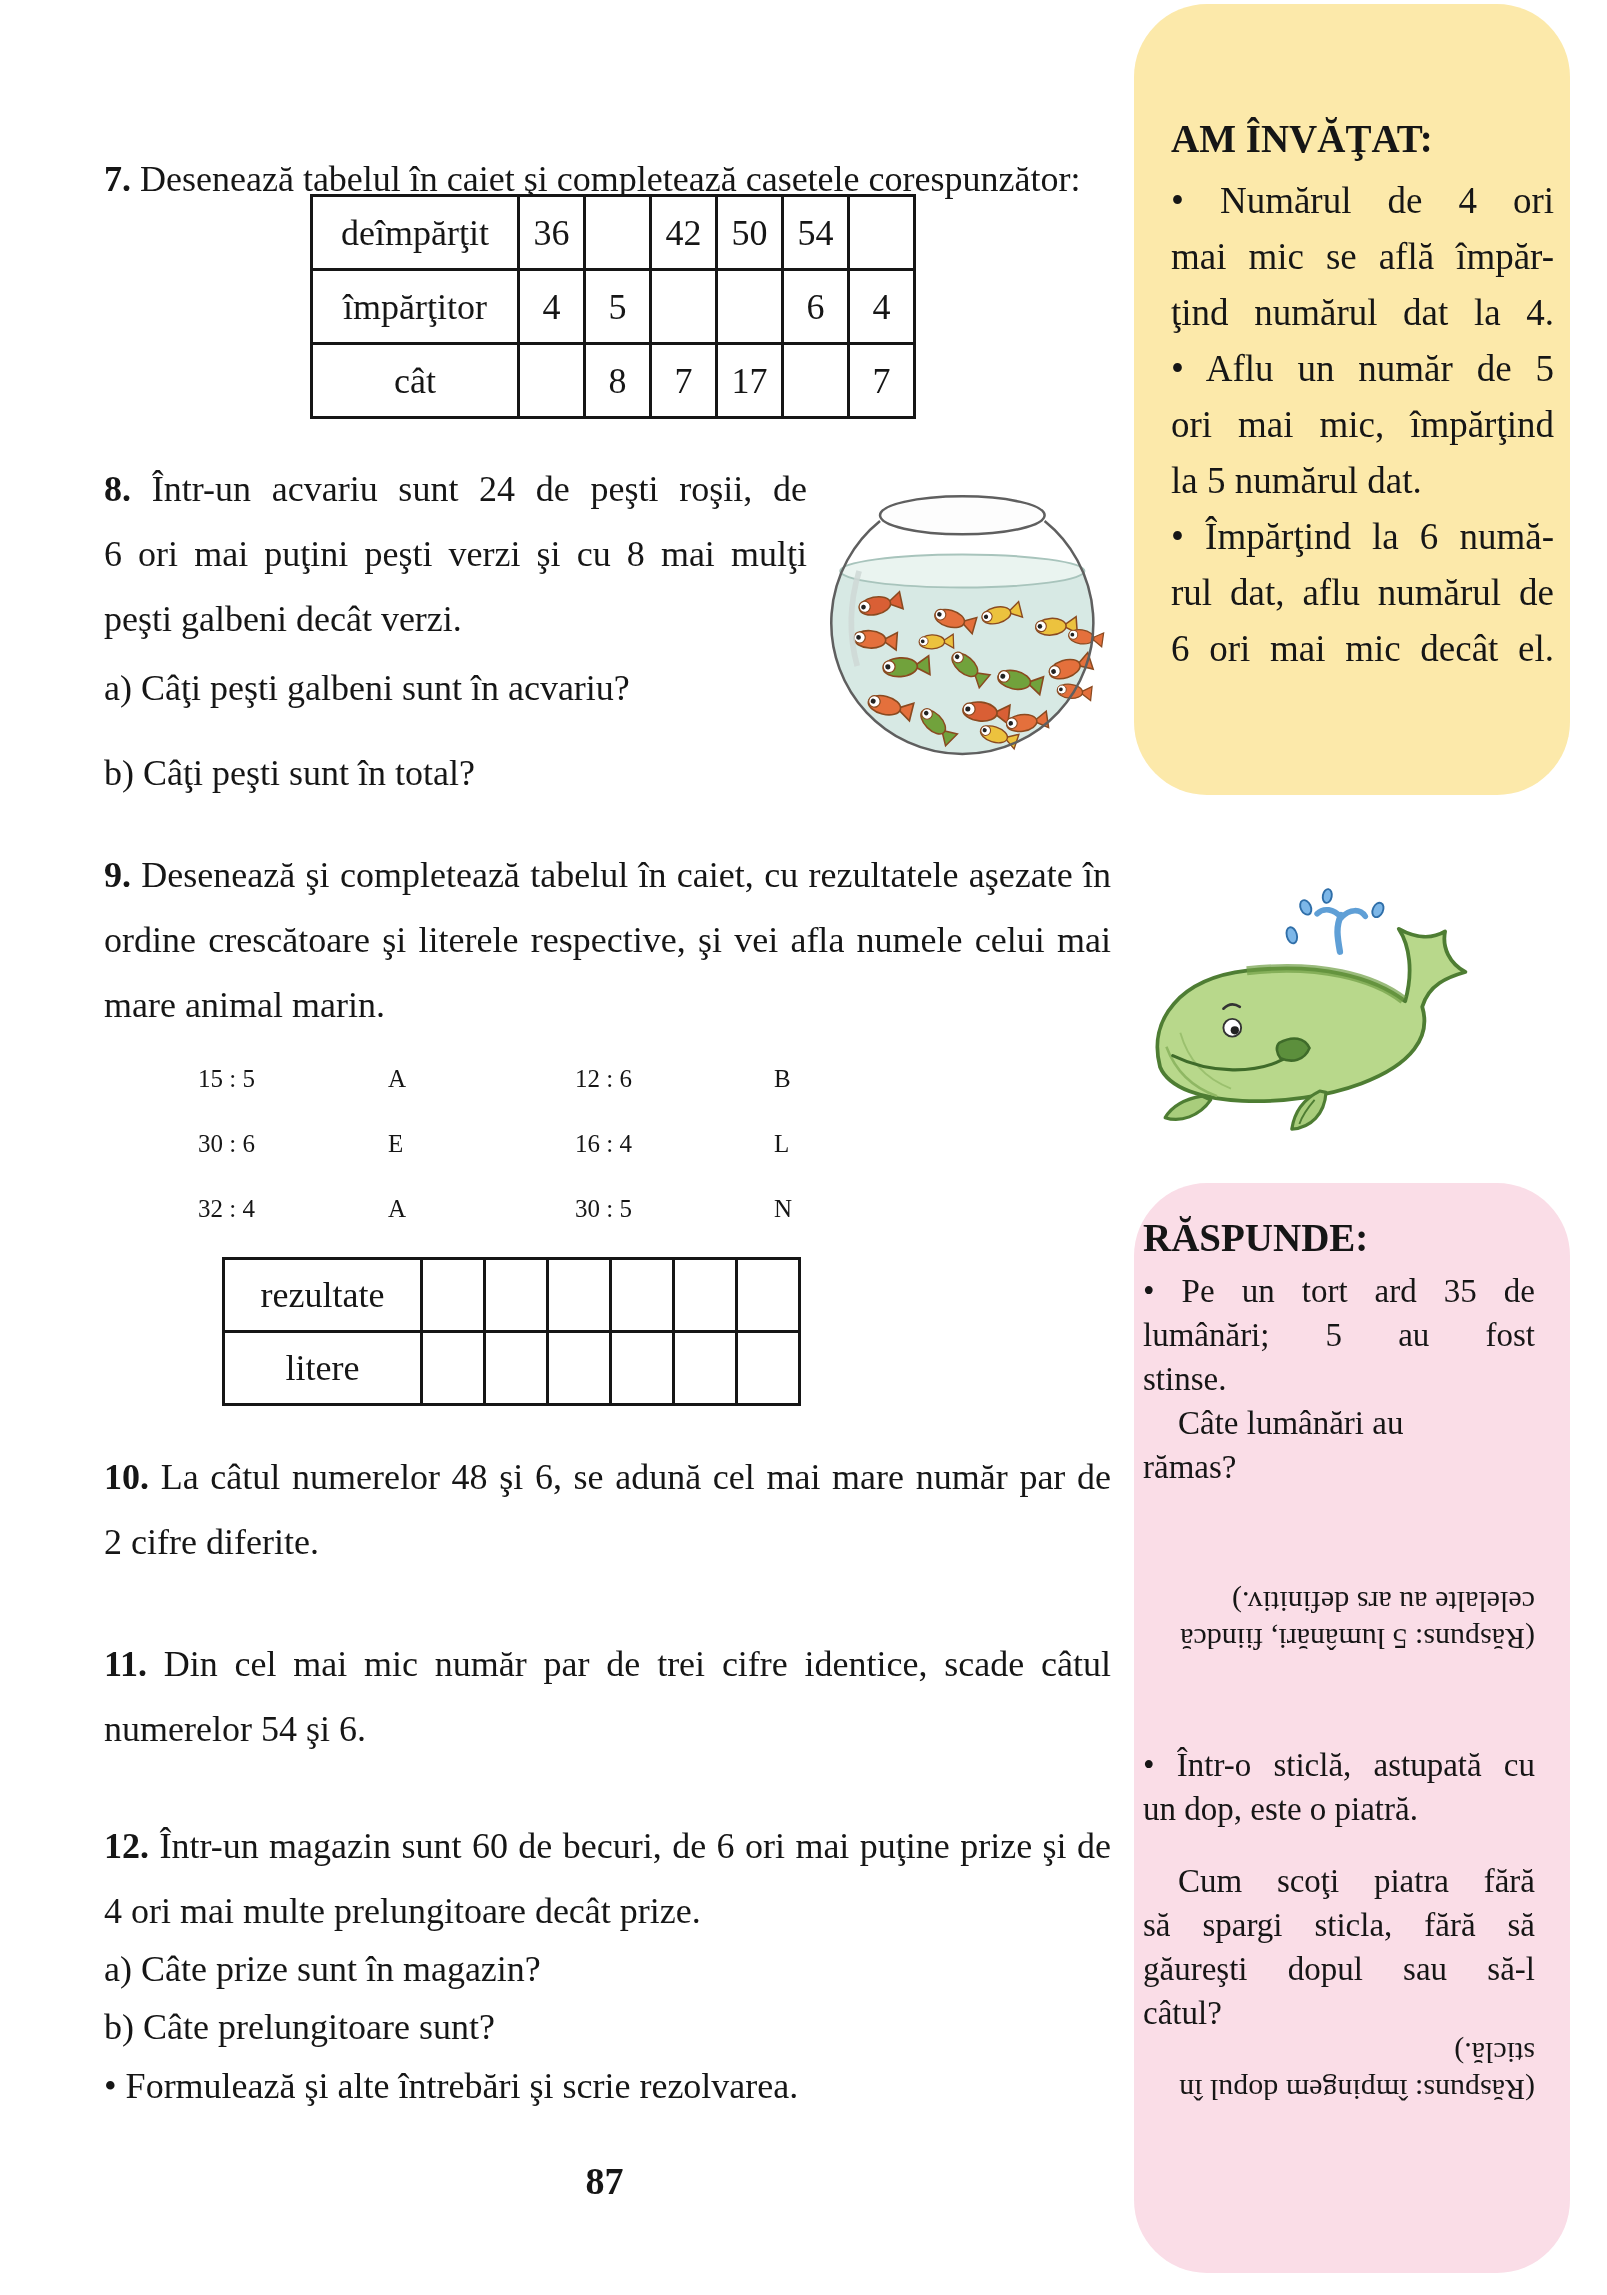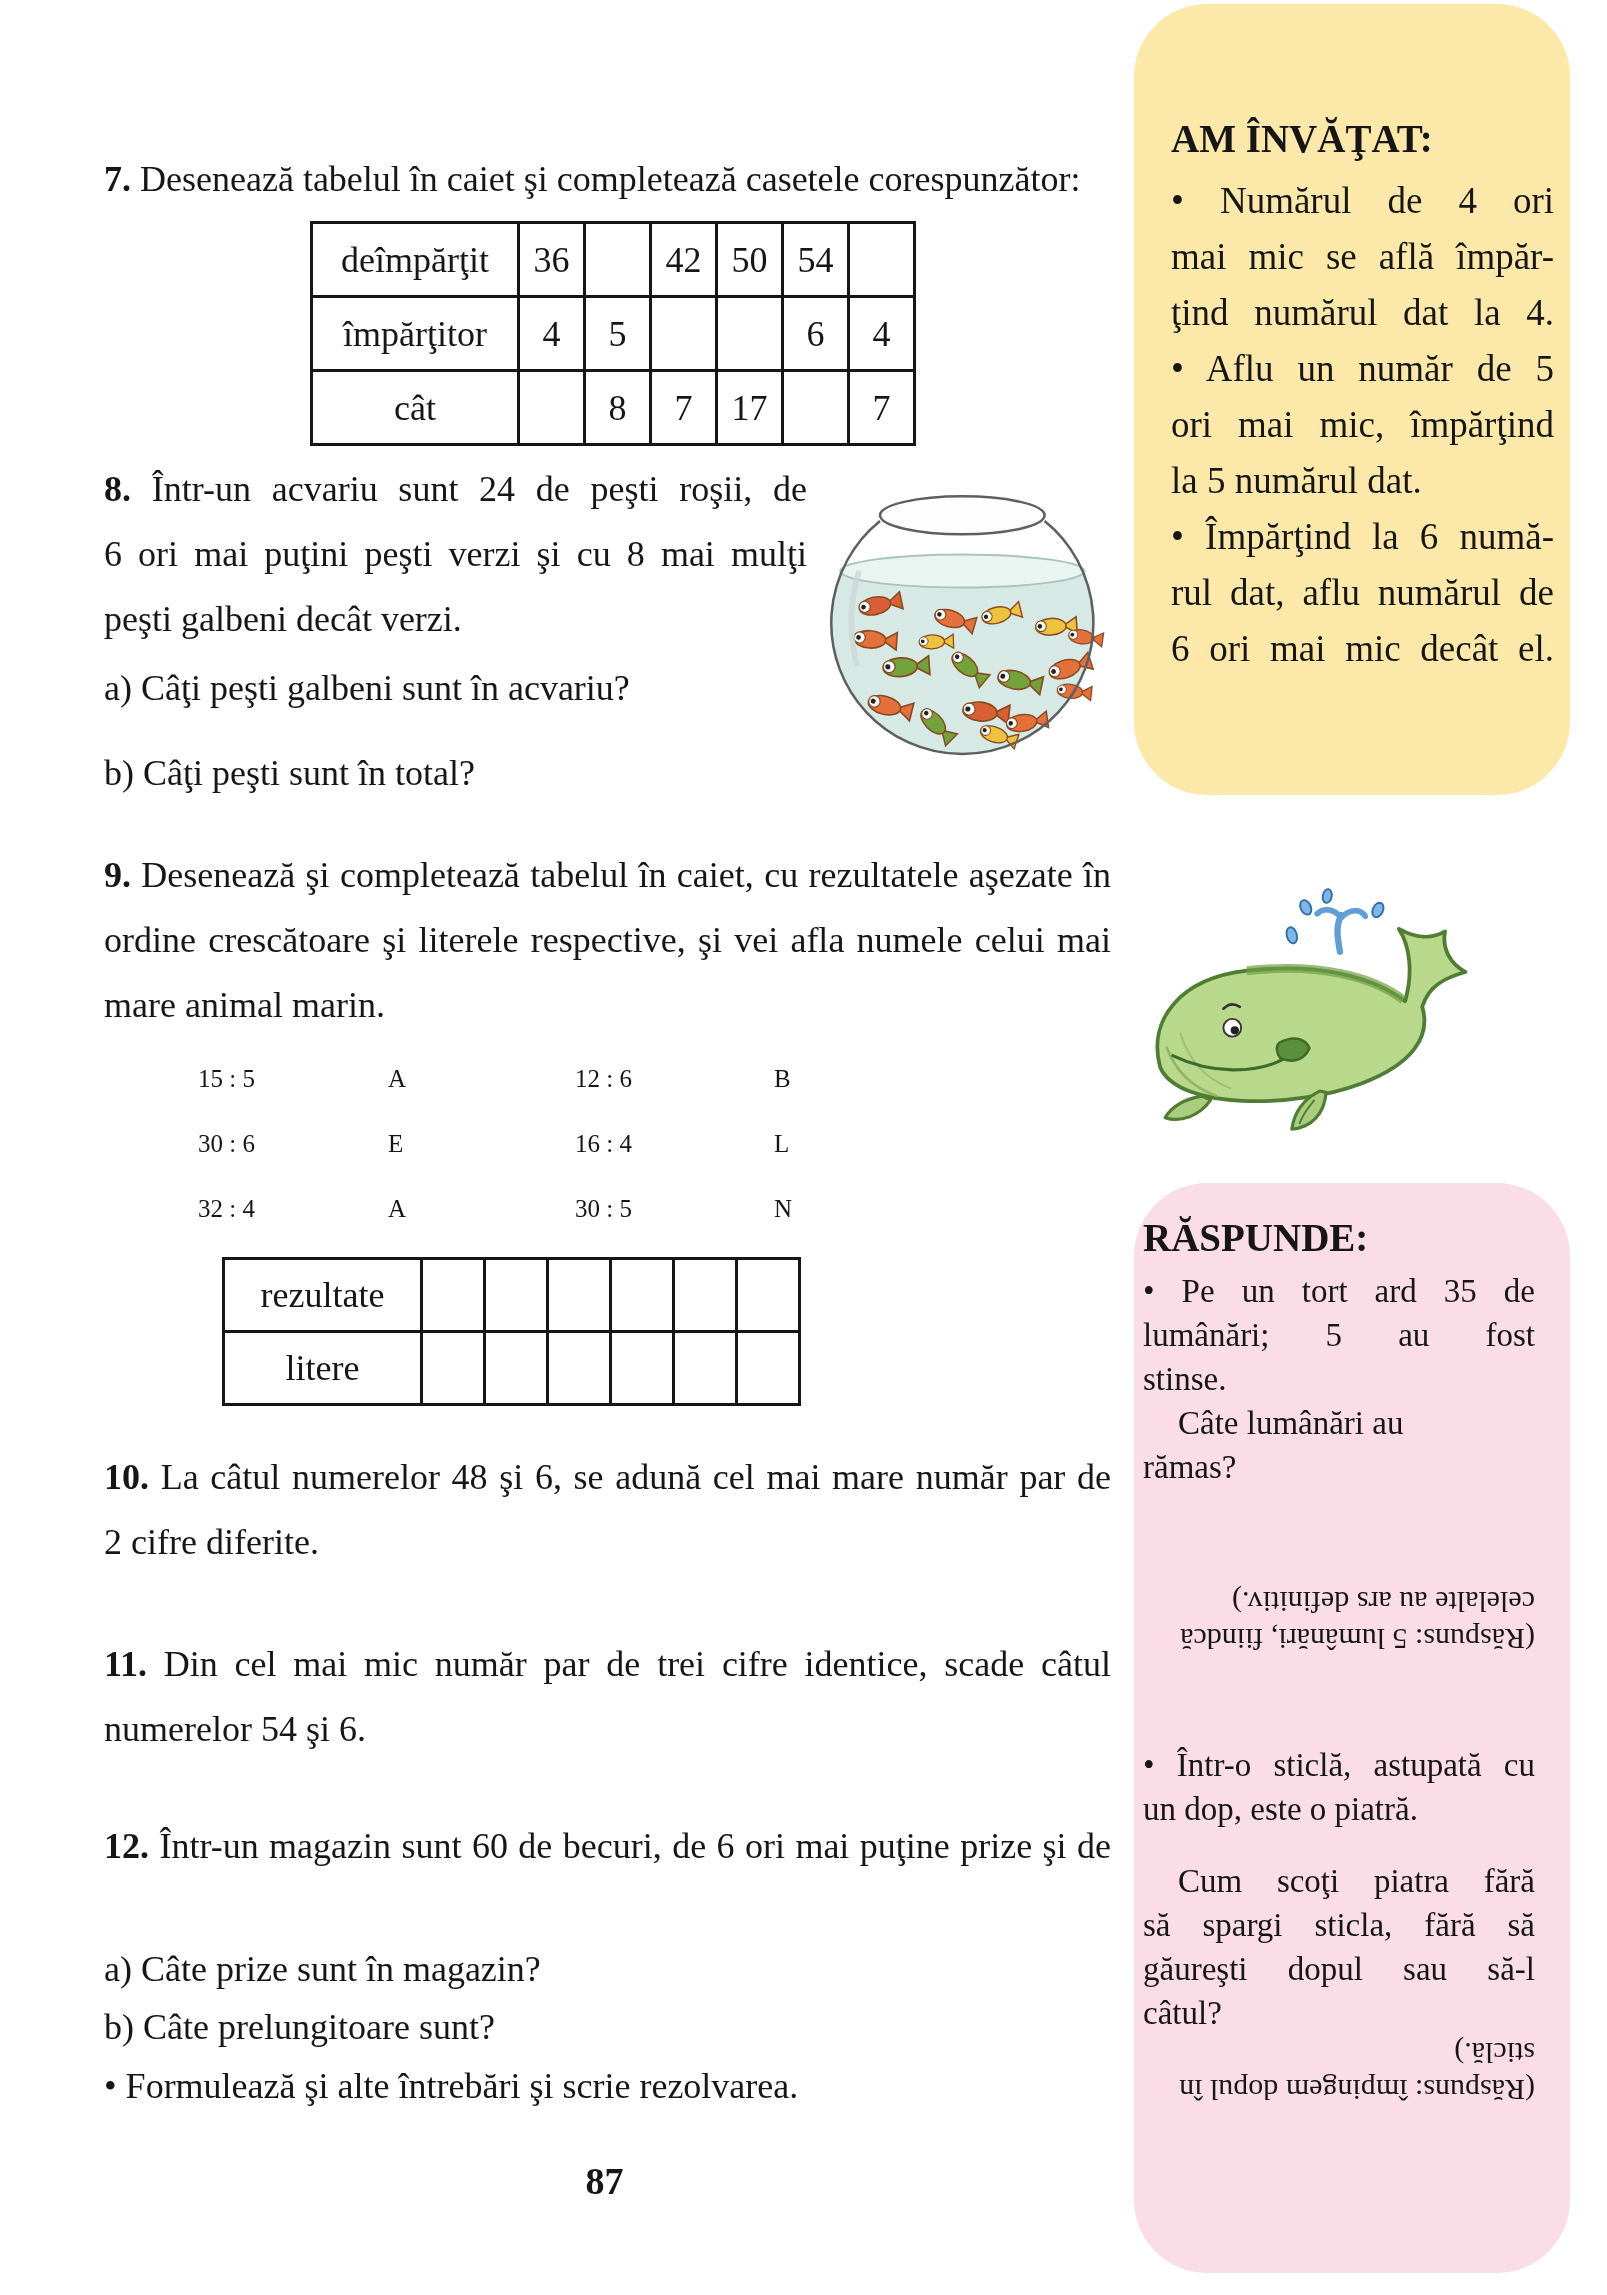--- a/index.html
+++ b/index.html
@@ -43,21 +43,21 @@
 </head>
 <body>
 
 <div class="page">
 
   <div class="abs mtext" style="left:104px; top:147px; width:1013px;">
     <b>7.</b>
     <span>Desenează tabelul în caiet şi completează casetele corespunzător:</span>
   </div>
 
-  <table class="abs tbl t7" style="left:310px; top:221px;">
+  <table class="abs tbl t7" style="left:310px; top:194px;">
     <tbody>
         <tr>
       <td class="lblcell">deîmpărţit</td>
       <td class="dcell">36</td>
       <td class="dcell"></td>
       <td class="dcell">42</td>
       <td class="dcell">50</td>
       <td class="dcell">54</td>
       <td class="dcell"></td>
     </tr>
@@ -195,20 +195,21 @@
       <span>Din cel mai mic număr par de trei cifre identice, scade câtul</span>
     </div>
     <div class="ln">numerelor 54 şi 6.</div>
   </div>
 
   <div class="abs mtext" style="left:104px; top:1814px; width:1007px;">
     <div class="ln jst">
       <b>12.</b>
       <span>Într-un magazin sunt 60 de becuri, de 6 ori mai puţine prize şi de</span>
     </div>
+    <div class="ln">4 ori mai multe prelungitoare decât prize.</div>
   </div>
   <div class="abs mtext" style="left:104px; top:1937px;">a) Câte prize sunt în magazin?</div>
   <div class="abs mtext" style="left:104px; top:1995px;">b) Câte prelungitoare sunt?</div>
   <div class="abs mtext" style="left:104px; top:2054px;">• Formulează şi alte întrebări şi scrie rezolvarea.</div>
 
   <div class="abs pagenum" style="left:557px; top:2159px; width:95px;">87</div>
 
   <div class="abs sidebox" style="left: 1134px; top: 3.8px; height: 791px; background: rgb(252, 233, 170);">
     <div class="boxinner" style="padding-top:109px;">
       <div class="boxtitle">AM ÎNVĂŢAT:</div>

